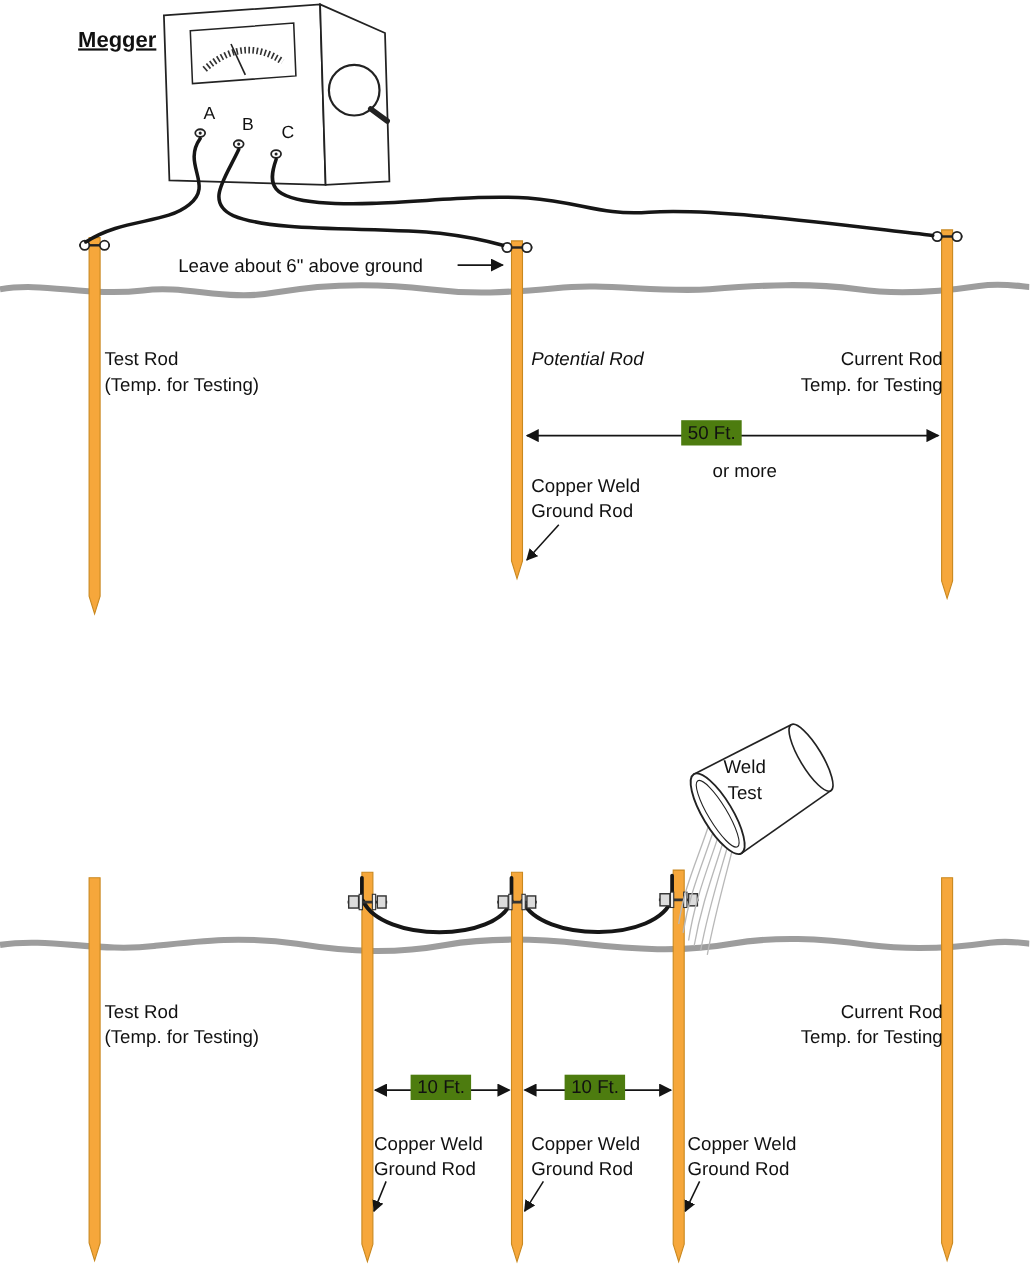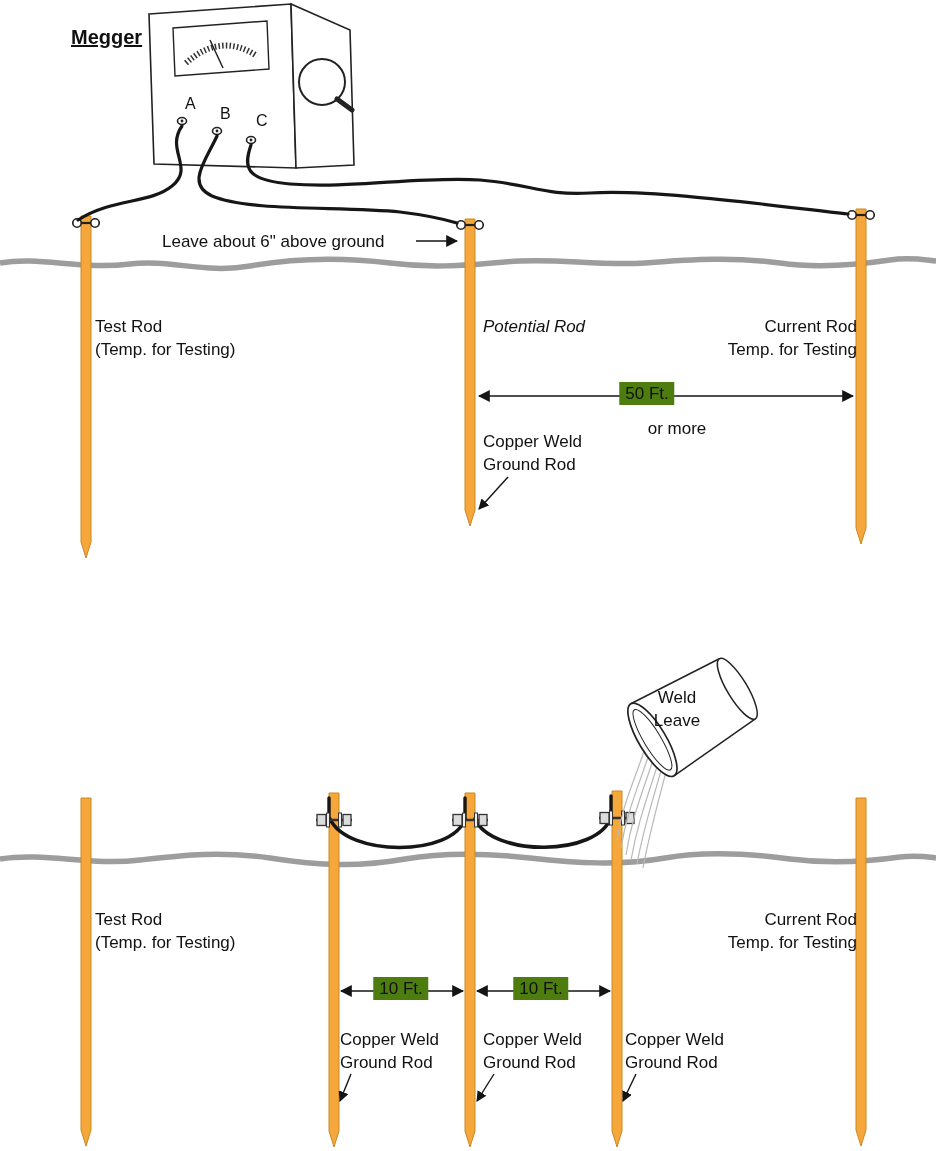--- a/index.html
+++ b/index.html
@@ -182,21 +182,21 @@
 <div class="lbl onleader cx" style="left:647px;top:382px;">50 Ft.</div>
 <div class="lbl cx" style="left:677px;top:406px;margin-top:11px;">or more</div>
 
 <div class="lbl" style="left:483px;top:430px;">
   <div>Copper Weld</div>
   <div>Ground Rod</div>
 </div>
 
 <div class="lbl center cx" style="left:677px;top:686px;">
   <div>Weld</div>
-  <div>Leave</div>
+  <div>Test</div>
 </div>
 
 <div class="lbl" style="left:95px;top:908px;">
   <div>Test Rod</div>
   <div>(Temp. for Testing)</div>
 </div>
 
 <div class="lbl right" style="right:79px;top:908px;">
   <div>Current Rod</div>
   <div>Temp. for Testing</div>

